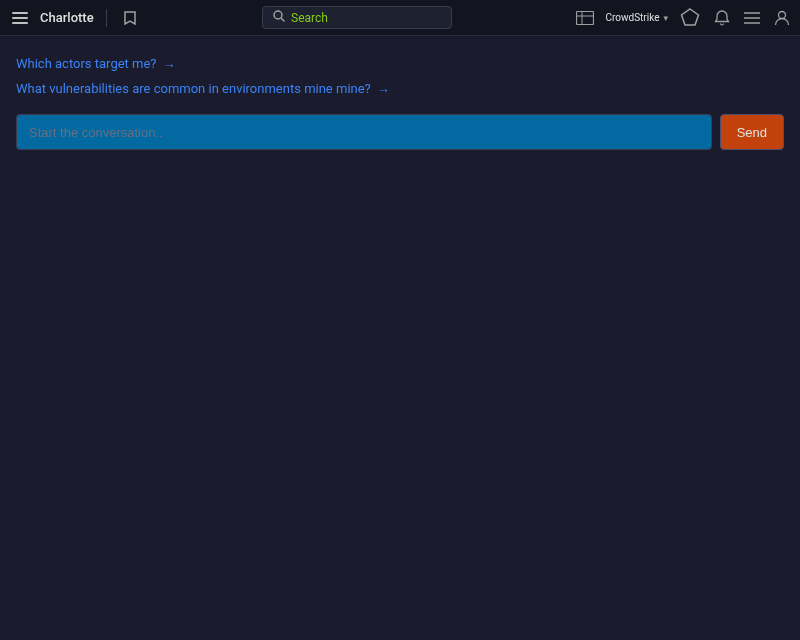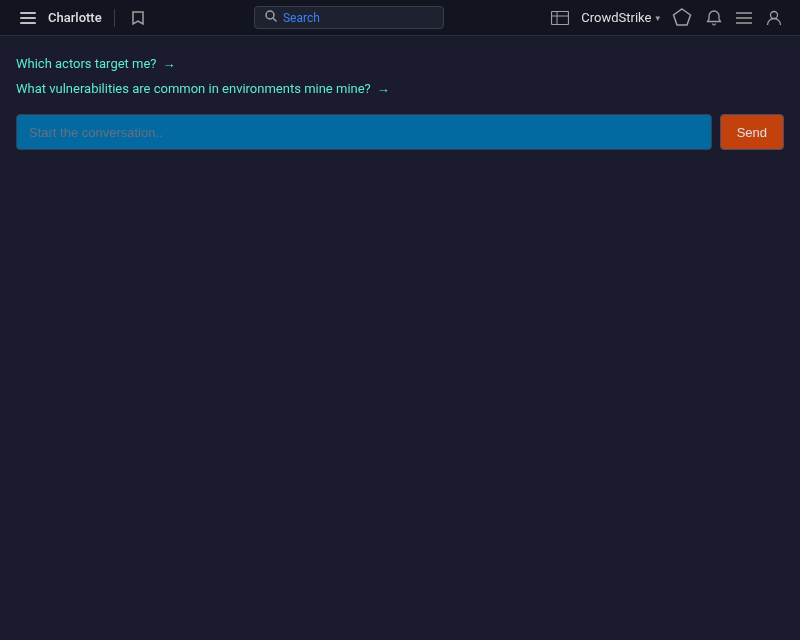--- a/index.html
+++ b/index.html
@@ -16,21 +16,21 @@
       color: #e0e0e0;
       overflow: hidden;
     }
 
     
     .navbar {
       display: flex;
       align-items: center;
       background-color: #12141f;
       height: 36px;
-      padding: 0 16px;
+      padding: 0 8px;
       border-bottom: 1px solid #2a2d3e;
     }
 
     .nav-left {
       display: flex;
       align-items: center;
       gap: 8px;
       flex: 0 0 auto;
     }
 
@@ -91,40 +91,40 @@
       cursor: text;
     }
 
     .search-icon-svg {
       color: #a0a0a0;
       font-size: 11px;
     }
 
     .search-label {
       font-size: 12px;
-      color: #3b82f6;
+      color: #84cc16;
     }
 
     .nav-right {
       display: flex;
       align-items: center;
       gap: 10px;
       flex: 0 0 auto;
       margin-left: auto;
     }
 
     .crowdstrike-section {
       display: flex;
       align-items: center;
       gap: 4px;
       cursor: pointer;
     }
 
     .crowdstrike-label {
-      font-size: 13px;
+      font-size: 10px;
       color: #e0e0e0;
     }
 
     .chevron-down-icon {
       font-size: 9px;
       color: #a0a0a0;
     }
 
     .nav-icon-btn {
       display: flex;
@@ -143,21 +143,21 @@
 
     
     .main-content {
       padding: 20px 16px 16px 16px;
     }
 
     .suggestion-link {
       display: flex;
       align-items: flex-end;
       gap: 6px;
-      color: #5eead4;
+      color: #3b82f6;
       font-size: 13px;
       margin-bottom: 10px;
       cursor: pointer;
       text-decoration: none;
     }
 
     .arrow-icon {
       font-size: 13px;
     }
 

